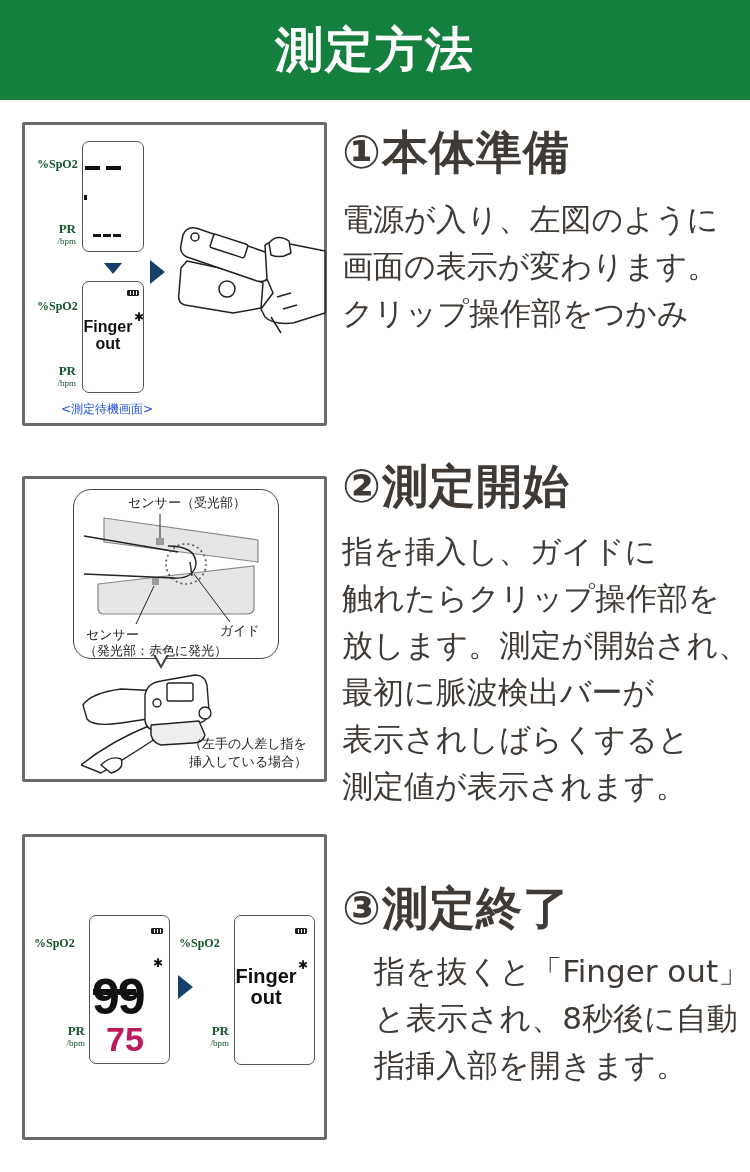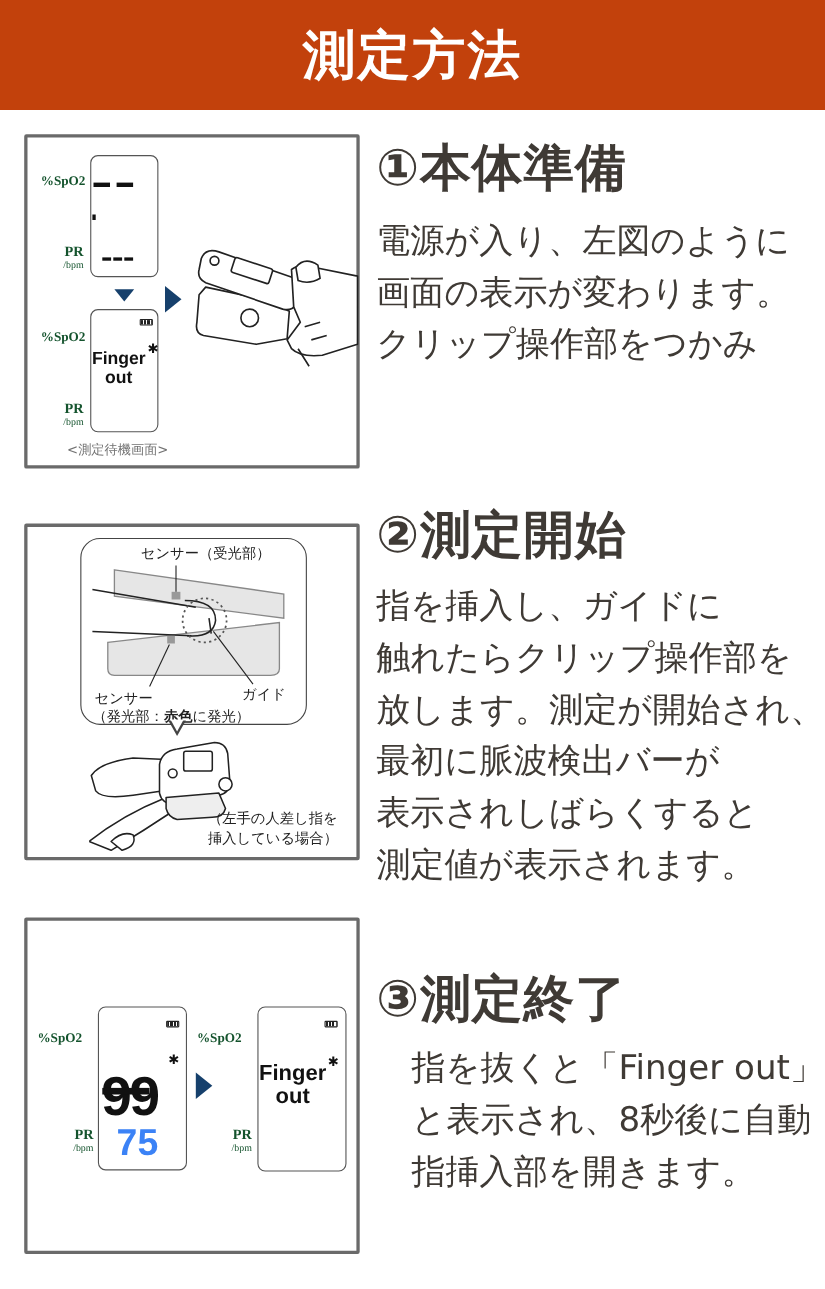--- a/index.html
+++ b/index.html
@@ -1,19 +1,19 @@
 <!DOCTYPE html>
 <html><head>
 <meta charset="utf-8">
 <style>
   * { box-sizing: border-box; margin: 0; padding: 0; }
   html, body { width: 750px; height: 1172px; background: #ffffff; overflow: hidden; }
   body { position: relative; font-family: "DejaVu Sans", "Liberation Sans", sans-serif; color: #3f3a35; }
 
-  .header { position: absolute; left: 0; top: 0; width: 750px; height: 100px; background: #c2410c; display: flex; align-items: center; justify-content: center; }
+  .header { position: absolute; left: 0; top: 0; width: 750px; height: 100px; background: #15803d; display: flex; align-items: center; justify-content: center; }
   .header-title { color: #ffffff; font-size: 48px; font-weight: bold; letter-spacing: 2px; font-family: "DejaVu Sans", sans-serif; }
 
   .panel { position: absolute; left: 22px; width: 305px; border: 3px solid #6a6a6a; background: #fff; border-radius: 2px; }
   .p1 { top: 122px; height: 304px; }
   .p2 { top: 476px; height: 306px; }
   .p3 { top: 834px; height: 306px; }
 
   .step-title { position: absolute; left: 342px; font-size: 46px; font-weight: bold; color: #3f3a35; letter-spacing: 1px; }
   .t1 { top: 122px; }
   .t2 { top: 456px; }
@@ -29,31 +29,31 @@
   .lbl { position: absolute; font-family: Liberation Serif, serif; font-weight: bold; color: #14532d; text-align: right; }
   .lbl-spo2 { font-size: 12px; }
   .lbl-pr { font-size: 13px; line-height: 12px; }
   .lbl-bpm { font-size: 9px; font-weight: normal; display: block; }
   .dash { position: absolute; background: #111; }
   .fo { position: absolute; font-family: "Liberation Sans", sans-serif; font-weight: bold; color: #111; text-align: center; line-height: 1.05; }
   .batt { position: absolute; width: 12px; height: 6px; border: 1.5px solid #222; border-radius: 1px; background: repeating-linear-gradient(90deg,#222 0 2px,#fff 2px 3px); }
   .bt { position: absolute; font-size: 12px; color: #111; font-family: "DejaVu Sans", sans-serif; }
   .tri-down { position: absolute; width: 0; height: 0; border-left: 9px solid transparent; border-right: 9px solid transparent; border-top: 11px solid #16406c; }
   .tri-right { position: absolute; width: 0; height: 0; border-top: 12px solid transparent; border-bottom: 12px solid transparent; border-left: 15px solid #16406c; }
-  .caption { position: absolute; font-size: 12px; color: #737373; }
+  .caption { position: absolute; font-size: 12px; color: #1d4ed8; }
 
   .big99 { position: absolute; font-family: "Liberation Sans", sans-serif; font-weight: bold; font-size: 50px; color: #111; letter-spacing: -2px; }
-  .big75 { position: absolute; font-family: "Liberation Sans", sans-serif; font-weight: bold; font-size: 34px; color: #3b82f6; }
+  .big75 { position: absolute; font-family: "Liberation Sans", sans-serif; font-weight: bold; font-size: 34px; color: #be185d; }
 
   
   .callout { position: absolute; left: 48px; top: 10px; width: 206px; height: 170px; border: 1.5px solid #444; border-radius: 18px; background: #fff; }
   .callout-tail { position: absolute; left: 128px; top: 176px; width: 0; height: 0; border-left: 8px solid transparent; border-right: 8px solid transparent; border-top: 14px solid #444; }
   .callout-tail-in { position: absolute; left: 130px; top: 175px; width: 0; height: 0; border-left: 6px solid transparent; border-right: 6px solid transparent; border-top: 11px solid #fff; }
   .clabel { position: absolute; font-size: 13px; color: #222; white-space: nowrap; }
-  .clabel b { font-weight: bold; text-align: center; }
+  .clabel b { font-weight: normal; text-align: center; }
 </style>
 </head>
 <body>
 
 <div class="header">
   <span class="header-title">測定方法</span>
 </div>
 
 <div class="panel p1">
 

